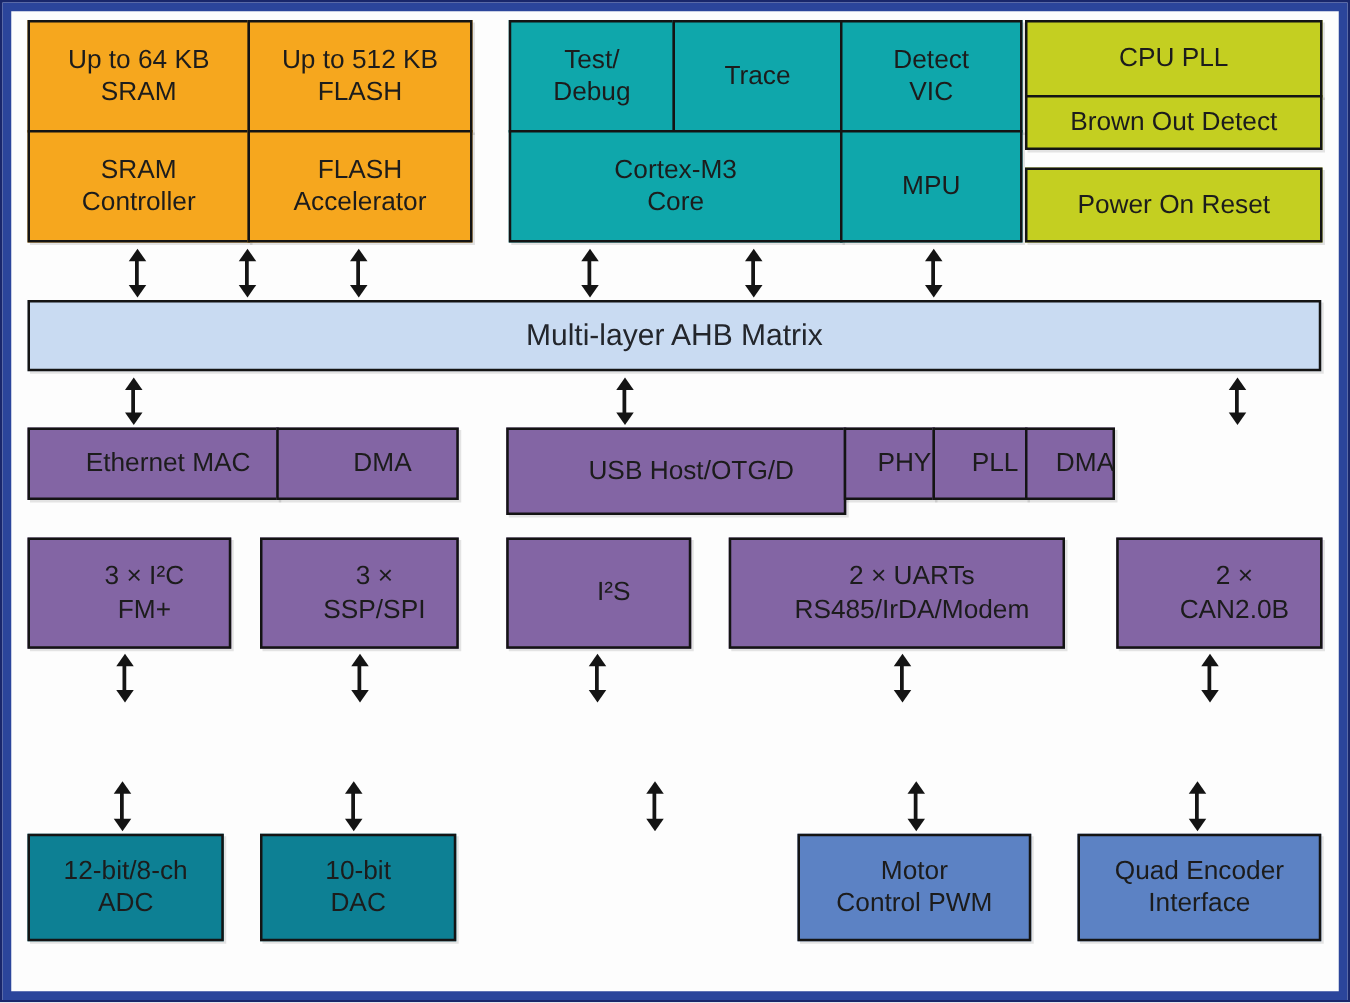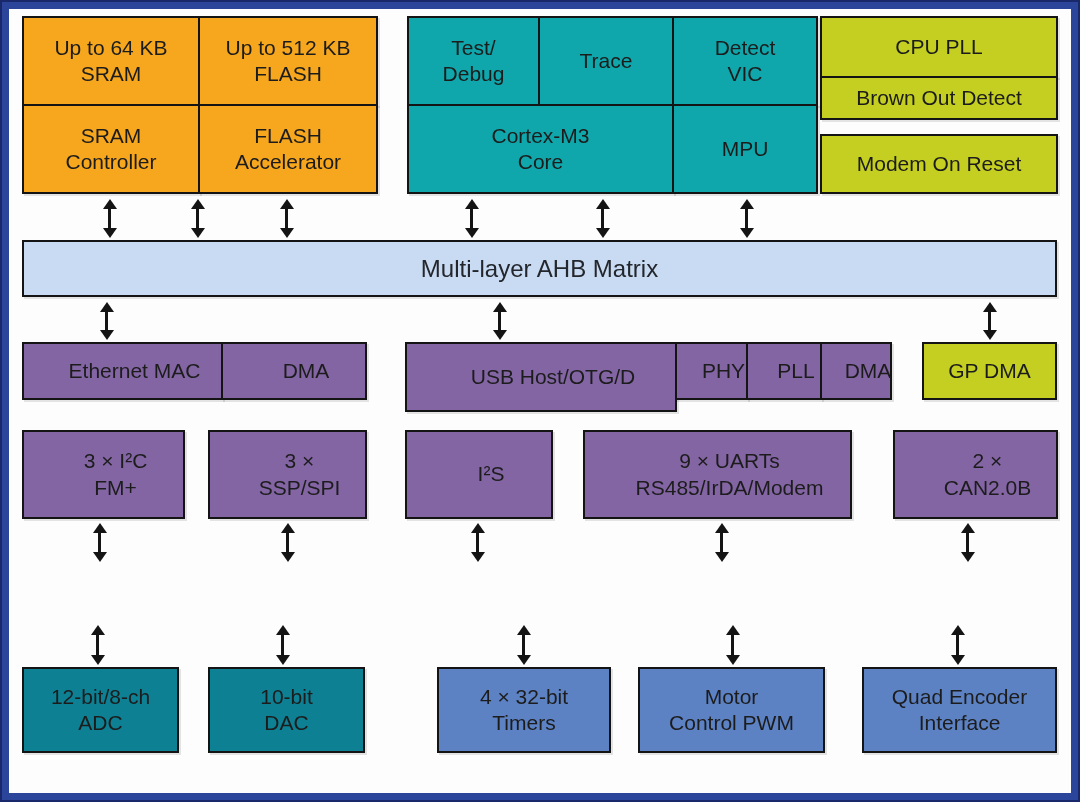--- a/index.html
+++ b/index.html
@@ -75,21 +75,21 @@
       <span>MPU</span>
     </div>
 
   <div class="block c-lime" style="left:820px;top:16px;width:238px;height:62px">
       <span>CPU PLL</span>
     </div>
   <div class="block c-lime" style="left:820px;top:76px;width:238px;height:44px">
       <span>Brown Out Detect</span>
     </div>
   <div class="block c-lime" style="left:820px;top:134px;width:238px;height:60px">
-      <span>Modem On Reset</span>
+      <span>Power On Reset</span>
     </div>
 
   <div class="varrow" style="left:103px;top:199px;height:39px">
       <i class="shaft"></i>
     </div>
   <div class="varrow" style="left:191px;top:199px;height:39px">
       <i class="shaft"></i>
     </div>
   <div class="varrow" style="left:280px;top:199px;height:39px">
       <i class="shaft"></i>
@@ -128,38 +128,35 @@
       <span>USB Host/OTG/D</span>
     </div>
   <div class="block c-purple" style="left:675px;top:342px;width:73px;height:58px">
       <span>PHY</span>
     </div>
   <div class="block c-purple" style="left:746px;top:342px;width:76px;height:58px">
       <span>PLL</span>
     </div>
   <div class="block c-purple" style="left:820px;top:342px;width:72px;height:58px">
       <span>DMA</span>
-    </div>
-  <div class="block c-lime" style="left:922px;top:342px;width:135px;height:58px">
-      <span>GP DMA</span>
     </div>
 
   <div class="block c-purple" style="left:22px;top:430px;width:163px;height:89px">
       <span>3 × I²C
 FM+</span>
     </div>
   <div class="block c-purple" style="left:208px;top:430px;width:159px;height:89px">
       <span>3 ×
 SSP/SPI</span>
     </div>
   <div class="block c-purple" style="left:405px;top:430px;width:148px;height:89px">
       <span>I²S</span>
     </div>
   <div class="block c-purple" style="left:583px;top:430px;width:269px;height:89px">
-      <span>9 × UARTs
+      <span>2 × UARTs
 RS485/IrDA/Modem</span>
     </div>
   <div class="block c-purple" style="left:893px;top:430px;width:165px;height:89px">
       <span>2 ×
 CAN2.0B</span>
     </div>
 
   <div class="varrow" style="left:93px;top:523px;height:39px">
       <i class="shaft"></i>
     </div>
@@ -194,24 +191,20 @@
     </div>
 
   <div class="block c-dteal" style="left:22px;top:667px;width:157px;height:86px">
       <span>12-bit/8-ch
 ADC</span>
     </div>
   <div class="block c-dteal" style="left:208px;top:667px;width:157px;height:86px">
       <span>10-bit
 DAC</span>
     </div>
-  <div class="block c-steel" style="left:437px;top:667px;width:174px;height:86px">
-      <span>4 × 32-bit
-Timers</span>
-    </div>
   <div class="block c-steel" style="left:638px;top:667px;width:187px;height:86px">
       <span>Motor
 Control PWM</span>
     </div>
   <div class="block c-steel" style="left:862px;top:667px;width:195px;height:86px">
       <span>Quad Encoder
 Interface</span>
     </div>
 </div>
 

